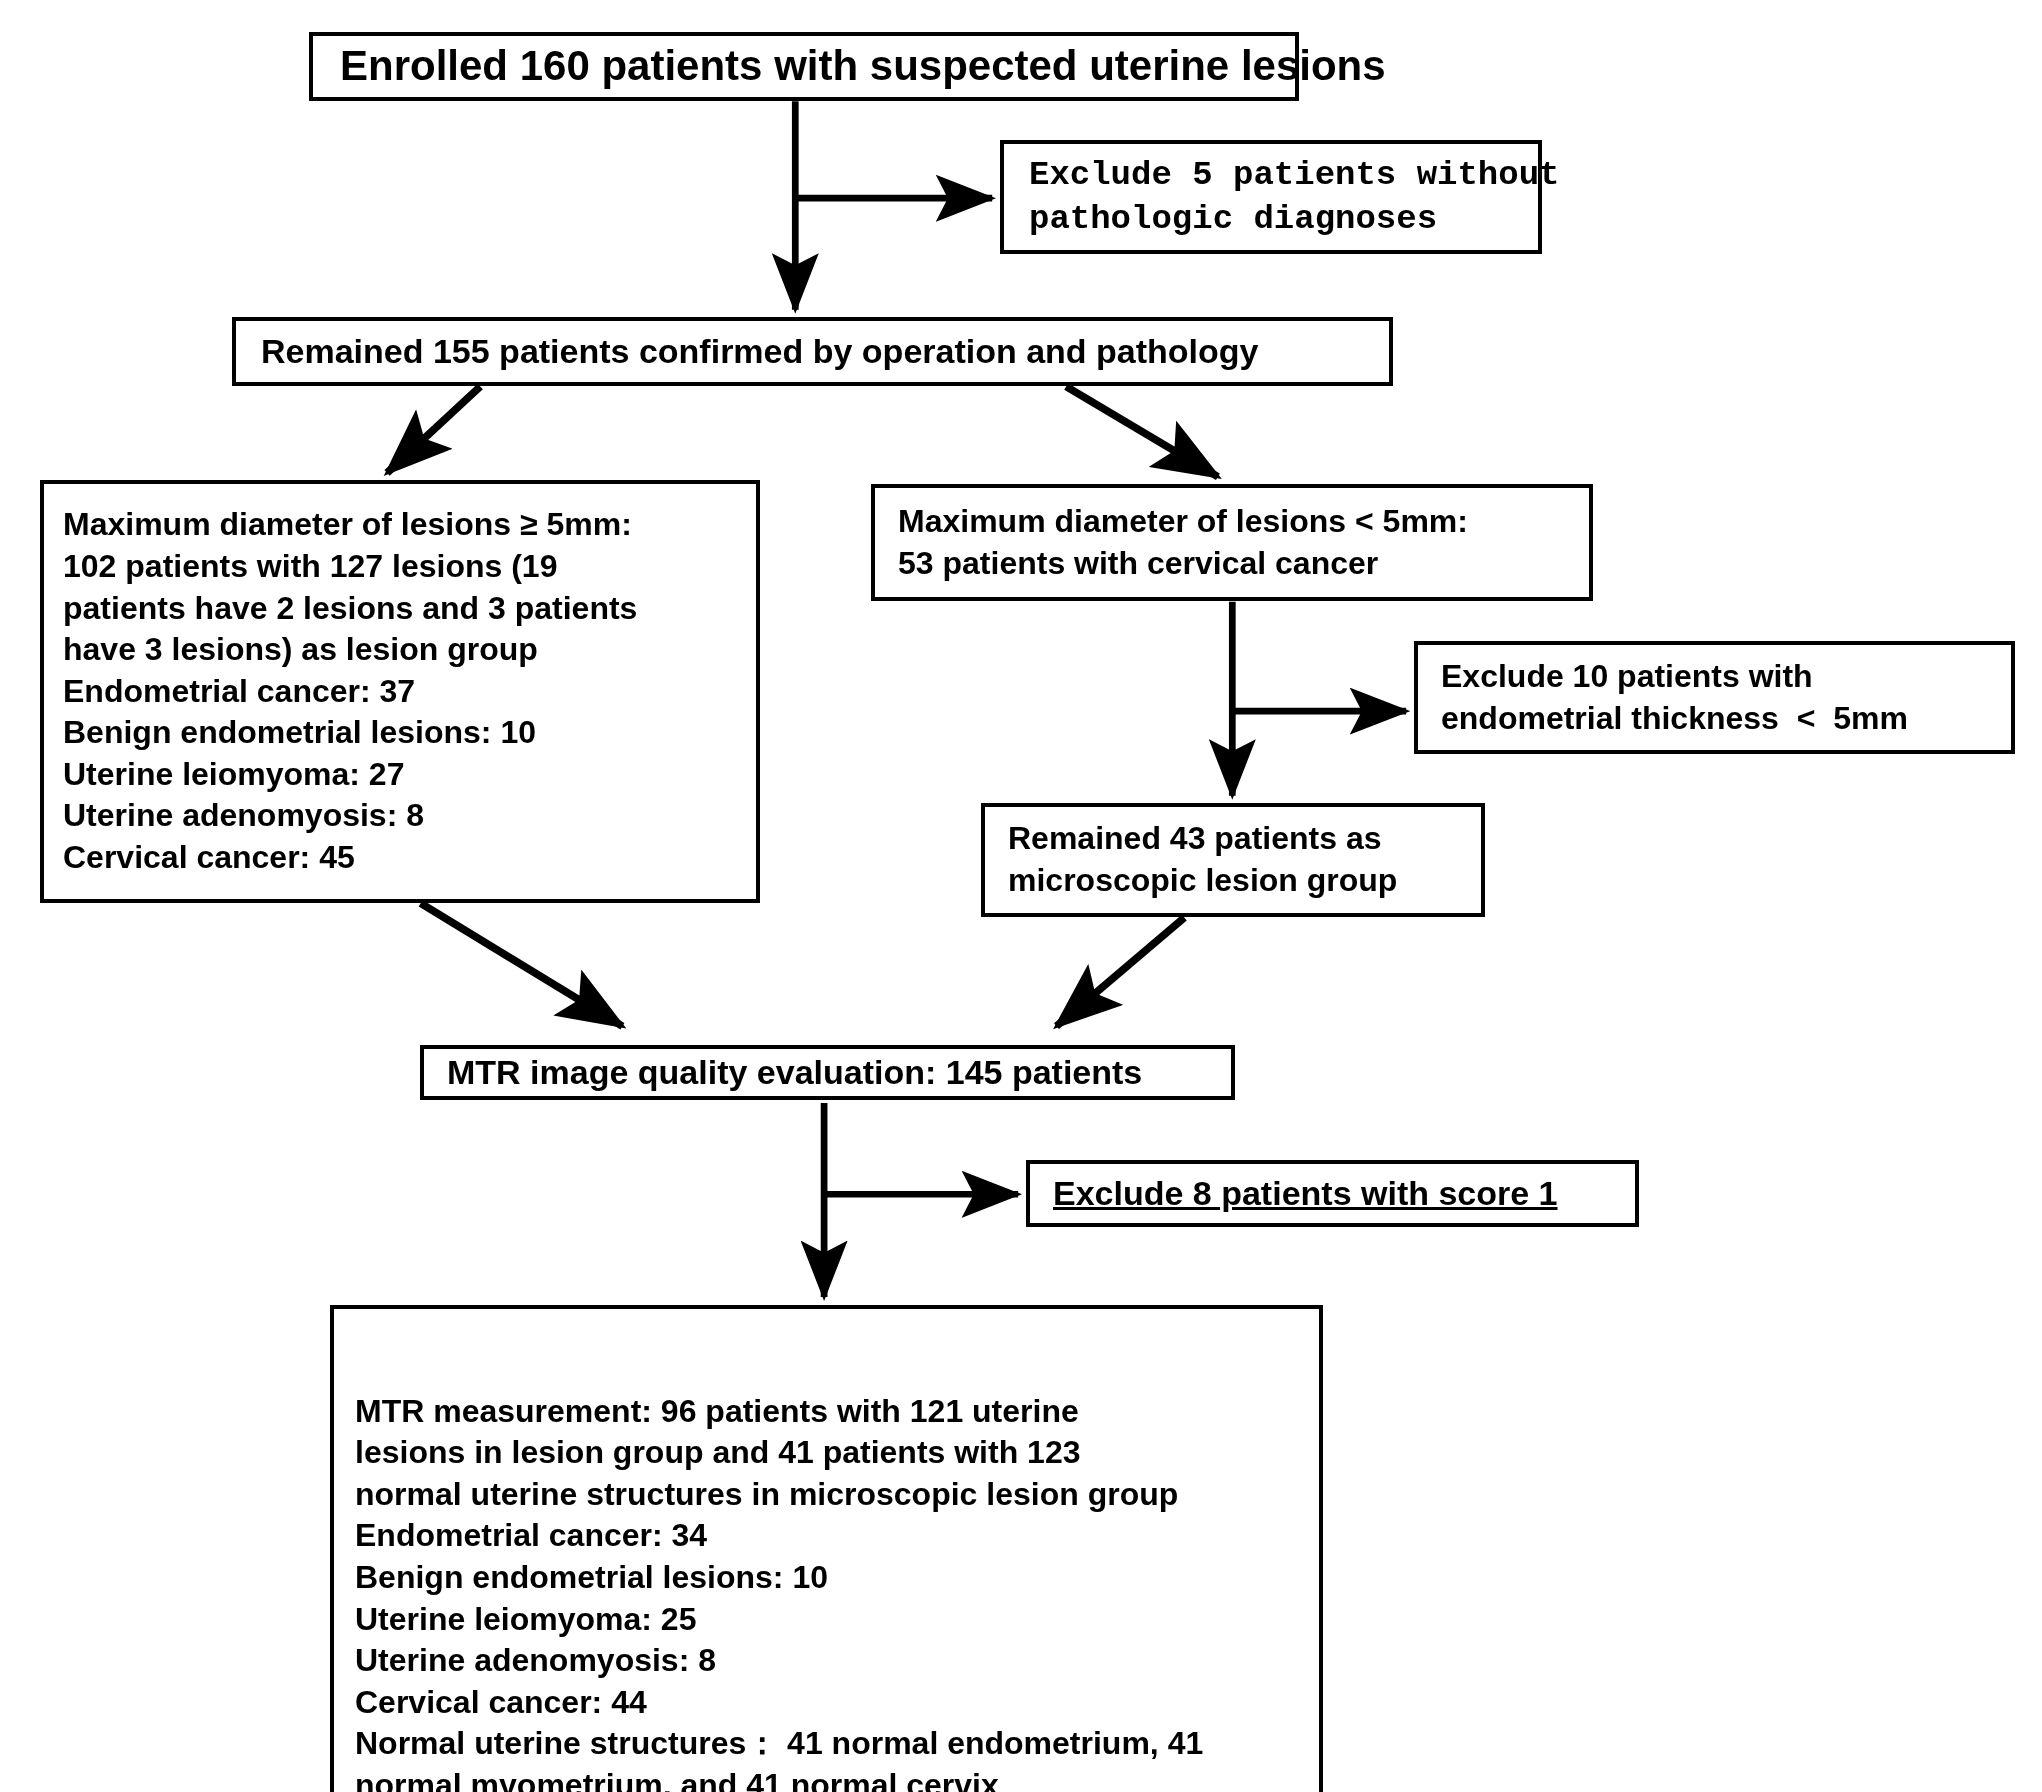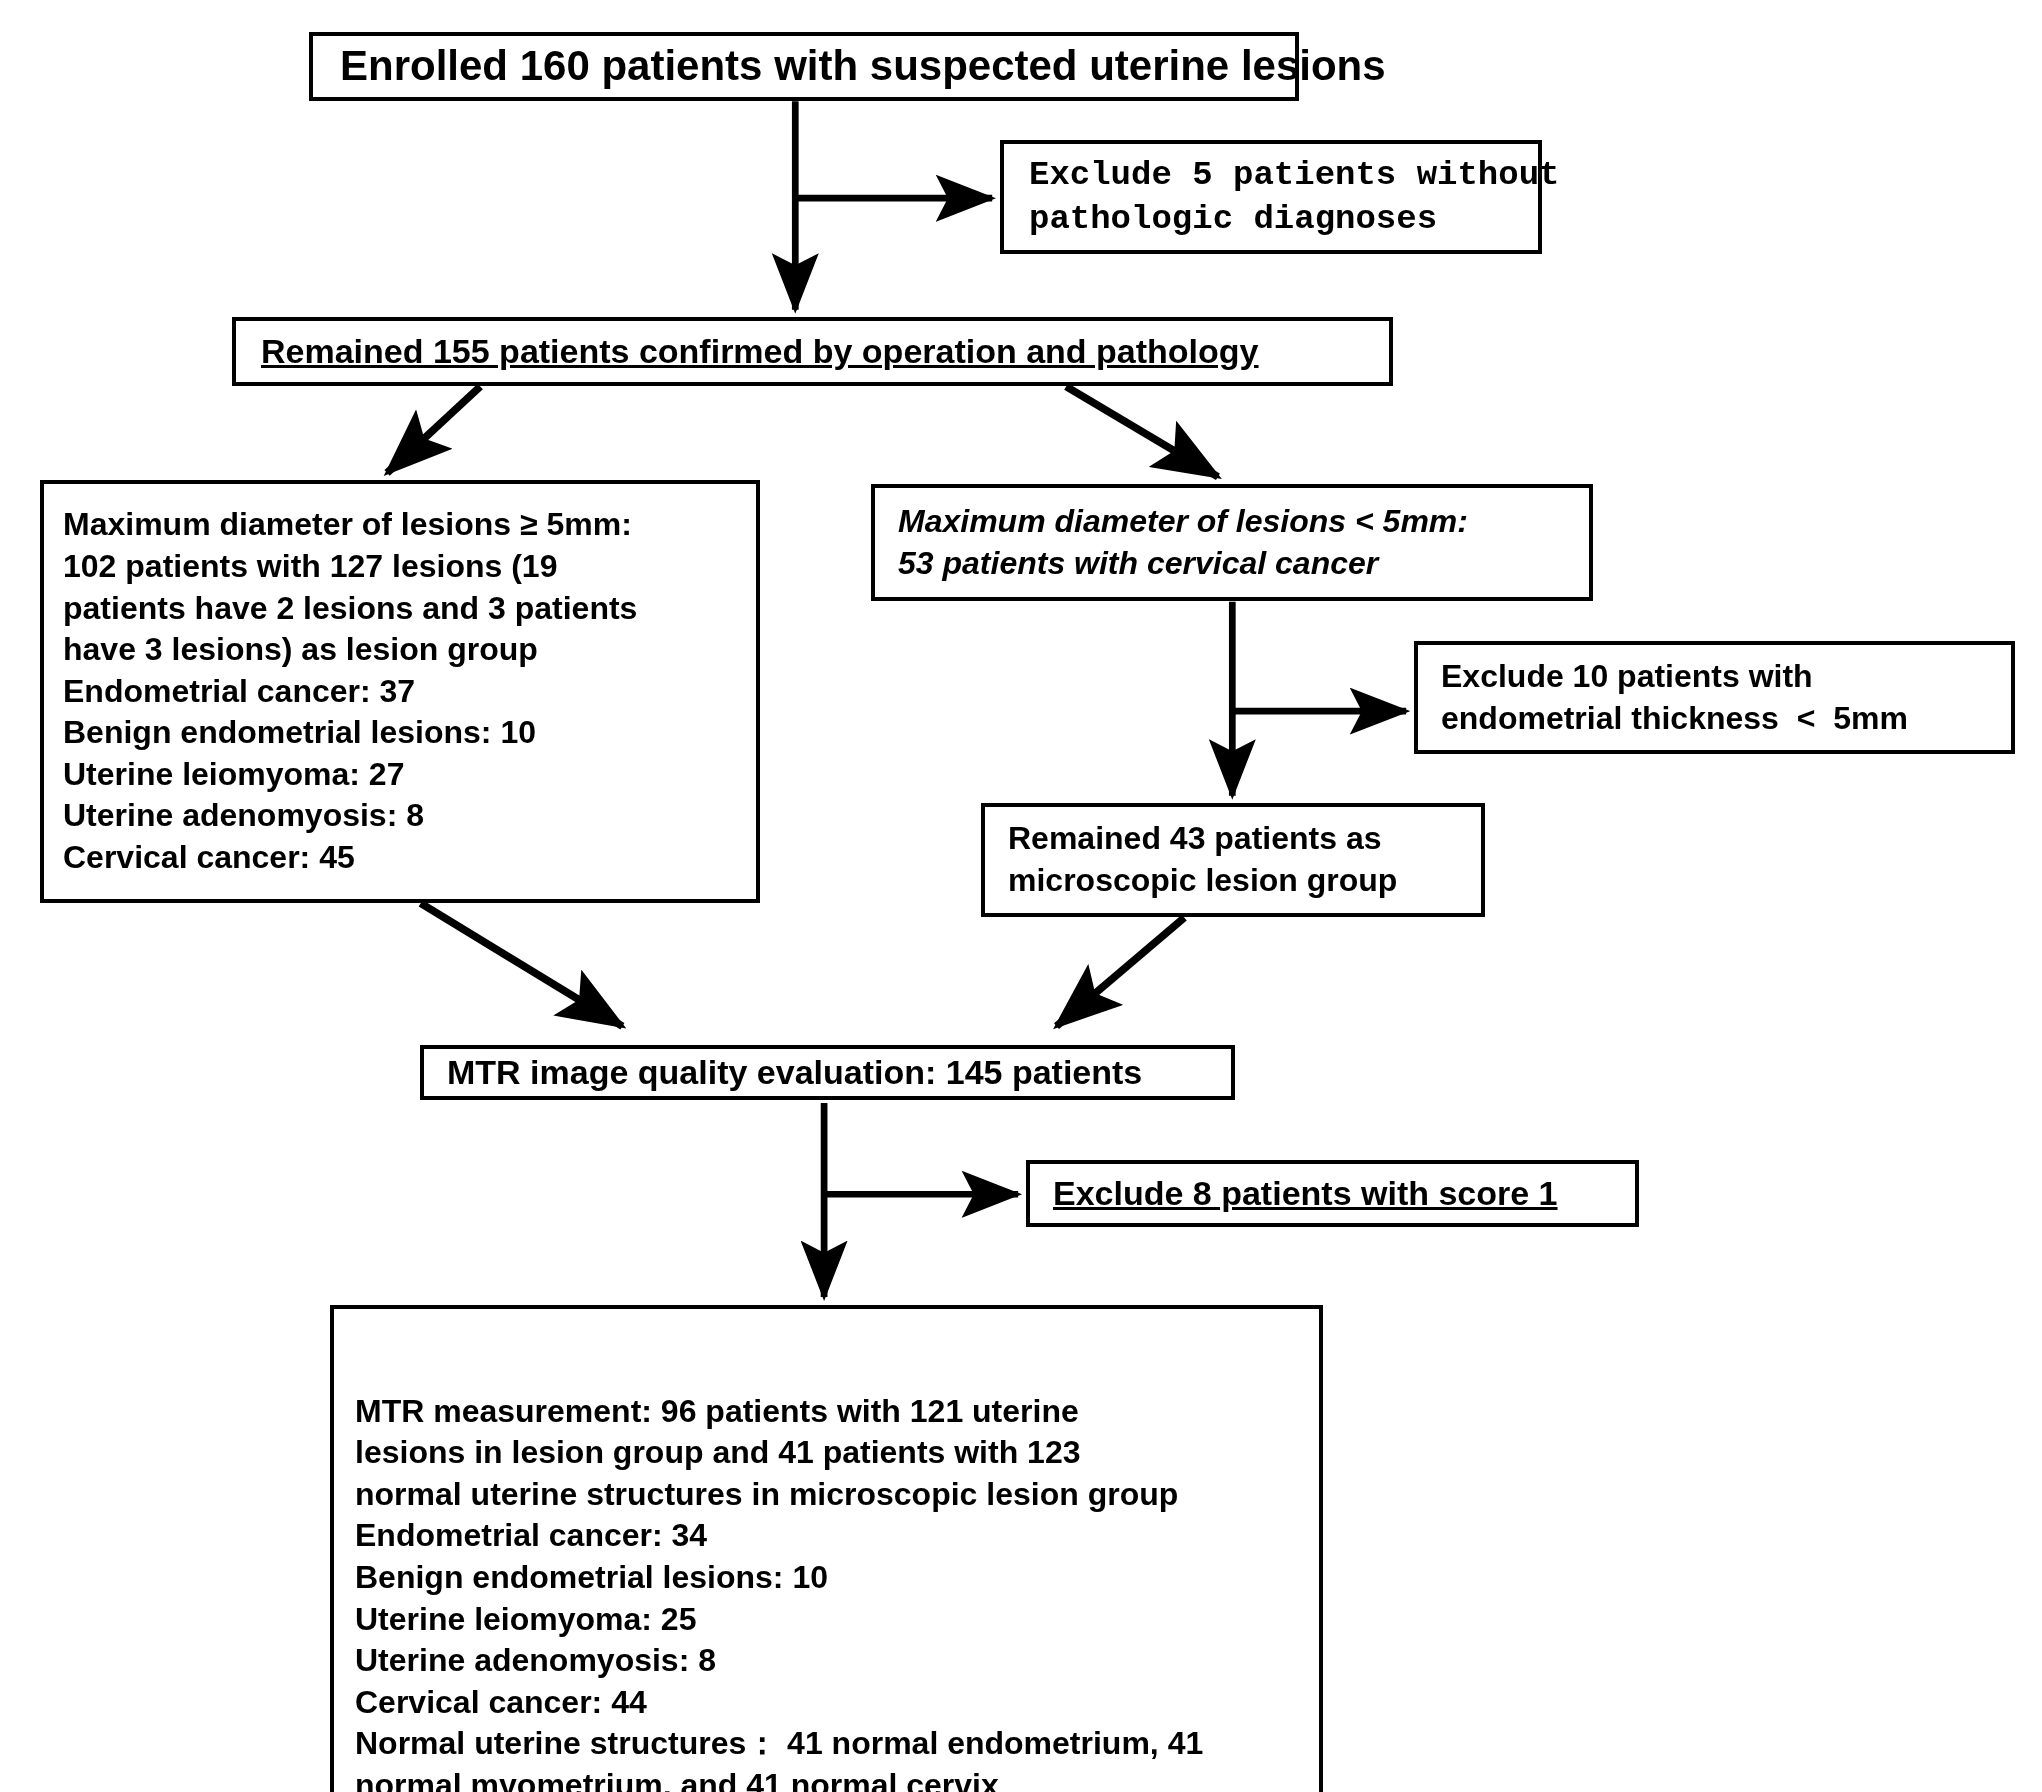--- a/index.html
+++ b/index.html
@@ -43,28 +43,28 @@
   .line.r {
     font-weight: bold;
   }
   
   #node-enrolled       { left: 309px;  top: 32px;   width: 990px; height: 69px;  padding: 0 27px; }
   #node-enrolled .line { font-size: 42px; font-weight: bold; }
 
   #node-exclude5       { left: 1000px; top: 140px;  width: 542px;  height: 114px; padding: 0 25px; }
   #node-exclude5 .line { font-size: 34px; font-weight: bold; font-family: Liberation Mono, monospace; }
 
-  #node-remained155    { left: 232px;  top: 317px;  width: 1161px; height: 69px;  padding: 0 25px; text-decoration: underline; }
+  #node-remained155    { left: 232px;  top: 317px;  width: 1161px; height: 69px;  padding: 0 25px; }
   #node-remained155 .line { font-size: 34px; font-weight: bold; }
 
   #node-lesion-group   { left: 40px;   top: 480px;  width: 720px;  height: 423px; padding: 11.5px 19px; justify-content: center; }
   #node-lesion-group .line { font-size: 32px; }
   #node-lesion-group .line.b { font-weight: bold; }
 
-  #node-micro-branch   { left: 871px;  top: 484px;  width: 722px;  height: 117px; padding: 0 23px; font-style: italic; }
+  #node-micro-branch   { left: 871px;  top: 484px;  width: 722px;  height: 117px; padding: 0 23px; }
   #node-micro-branch .line { font-size: 32px; font-weight: bold; }
 
   #node-exclude10      { left: 1414px; top: 641px;  width: 601px;  height: 113px; padding: 0 23px; }
   #node-exclude10 .line { font-size: 32px; font-weight: bold; }
 
   #node-remained43     { left: 981px; top: 803px;  width: 504px;  height: 114px; padding: 16px 23px; }
   #node-remained43 .line { font-size: 32px; font-weight: bold; }
 
   #node-mtr-quality    { left: 420px;  top: 1034px; width: 815px;  height: 55px;  padding: 16px 23px; margin-top: 11px; }
   #node-mtr-quality .line { font-size: 34px; font-weight: bold; }

